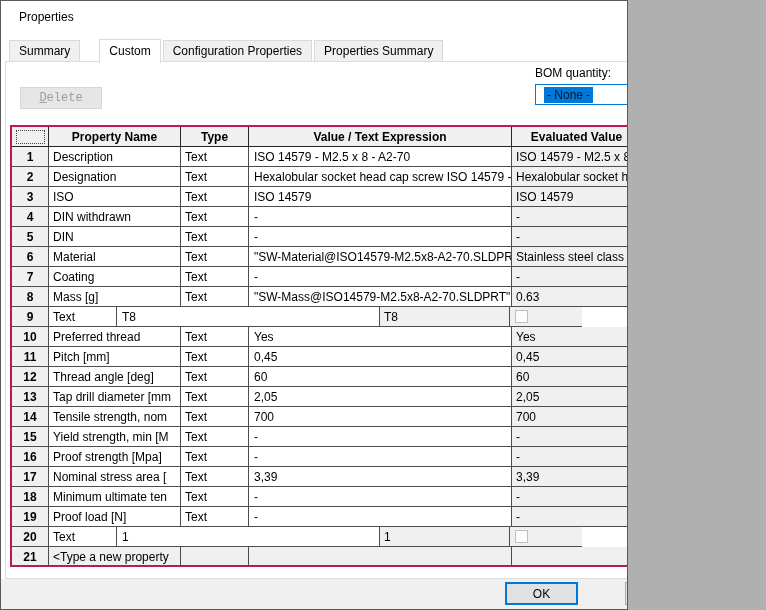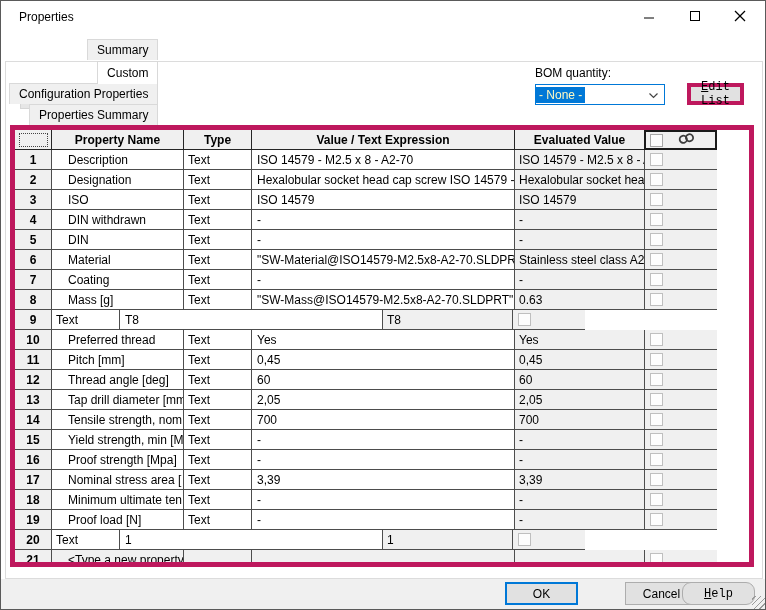--- a/index.html
+++ b/index.html
@@ -1,27 +1,27 @@
 <!DOCTYPE html>
 <html><head>
 <meta charset="utf-8">
 <style>
   * { margin:0; padding:0; box-sizing:border-box; }
   html,body { background:#b0b0b0; font-family:"Liberation Sans", sans-serif; }
   #window {
-    position:relative; width:766px; height:610px; background:#ffffff;
+    position:relative; width:628px; height:610px; background:#ffffff;
     border:1px solid #5a5a5a; overflow:hidden; font-size:12px; color:#000;
   }
   
   #titlebar { position:absolute; left:0; top:0; width:100%; height:30px; background:#fff; }
   #title-text { position:absolute; left:18px; top:9px; font-size:12px; color:#000; }
   .tb-btn { position:absolute; top:6px; width:20px; height:18px; display:flex; align-items:center; justify-content:center; }
   #btn-min { left:638px; } #btn-max { left:684px; } #btn-close { left:729px; }
   
-  #tabstrip { position:absolute; left:8px; top:38px; height:22px; display:flex; align-items:flex-end; z-index:3;flex-direction:column; }
+  #tabstrip { position:absolute; left:8px; top:38px; height:22px; display:flex; align-items:center; z-index:3; }
   .tab {
     background:#f0f0f0; border:1px solid #d9d9d9; border-bottom:none;
     padding:3px 9px 4px 9px; margin-right:2px; font-size:12px; white-space:nowrap; height:21px;
   }
   .tab.active {
     background:#fff; height:24px; padding-top:4px; position:relative; top:1px;
     border-color:#d9d9d9; z-index:4;margin-left:17px;
   }
   
   #tabpage {
@@ -32,41 +32,41 @@
   #delete-btn {
     position:absolute; left:14px; top:25px; width:82px; height:22px;
     background:#e6e6e6; border:1px solid #d6d6d6; color:#9d9d9d;
     text-align:center; font-size:12px; font-family:"Liberation Sans",sans-serif;
   }
   #bom-label { position:absolute; left:529px; top:4px; font-size:12px; }
   #bom-combo {
     position:absolute; left:529px; top:22px; width:130px; height:21px;
     background:#fff; border:1px solid #0078d7; display:flex; align-items:center;
   }
-  #bom-value { background:#0078d7; color:#fef9c3; padding:1px 3px; margin-left:0; font-size:12px; }
+  #bom-value { background:#0078d7; color:#0f172a; padding:1px 3px; margin-left:8px; font-size:12px; }
   #bom-chevron { position:absolute; right:5px; top:5px; }
   #editlist-btn {
     position:absolute; left:681px; top:21px; width:57px; height:22px;
     background:#e1e1e1; border:4px solid #be185d; font-size:12px;
     display:flex; align-items:center; justify-content:center;
   }
   .ul-first { display:block;font-family:Liberation Mono, monospace; }
   .ul-first::first-letter { text-decoration:underline; }
   
   #grid {
     position:absolute; left:4px; top:63px; width:744px; height:442px;
-    background:#fff; border:5px solid #be185d; overflow:hidden;
+    background:#fff; border:2px solid #be185d; overflow:hidden;
   }
   .grid-row, #grid-header { display:flex; width:702px; height:20px; }
   .cell {
     height:20px; border-right:1px solid #4d4d4d; border-bottom:1px solid #4d4d4d;
     overflow:hidden; white-space:nowrap; display:flex; align-items:center; font-size:12px;
   }
   .cell.num       { width:37px;  justify-content:center; background:#f0f0f0; font-weight:bold; }
-  .cell.name      { width:132px; padding-left:16px; background:#fff; }
+  .cell.name      { width:132px; padding-left:4px; background:#fff; }
   .cell.type      { width:68px;  padding-left:4px; background:#fff; }
   .cell.value     { width:263px; padding-left:5px; background:#fff; }
   .cell.evaluated { width:130px; padding-left:4px; background:#f0f0f0; }
   .cell.check     { width:72px;  background:#f0f0f0; border-right:none; }
   #grid-header .cell { background:#f0f0f0; font-weight:bold; justify-content:center;
     border-right:1px solid #262626; border-bottom:1px solid #262626; padding-left:0; }
   #grid-header .cell.check {
     border:2px solid #1a1a1a; justify-content:flex-start; margin-left:-1px; width:73px;
   }
   #corner-inner { width:29px; height:14px; border:1px dotted #444; background:#f0f0f0; }

